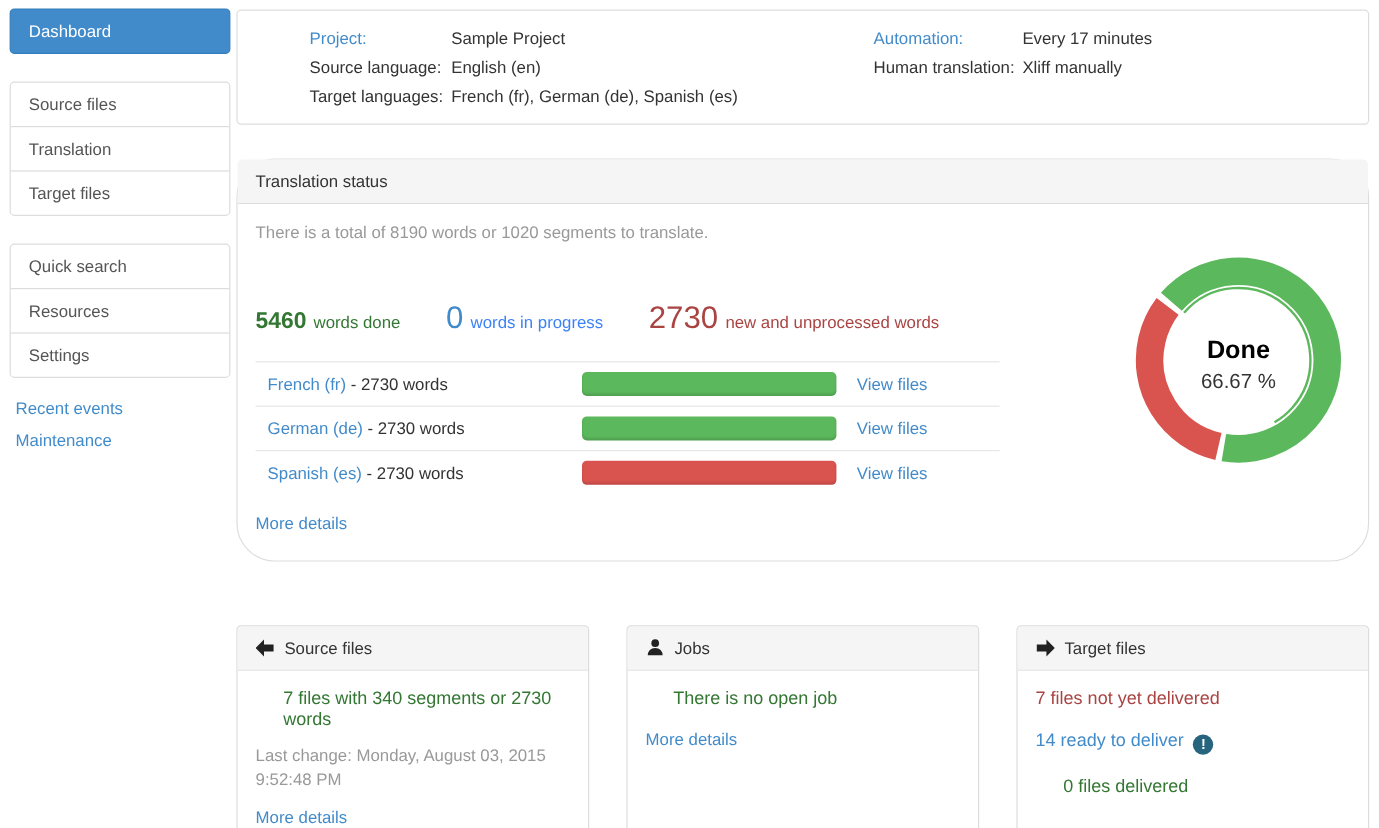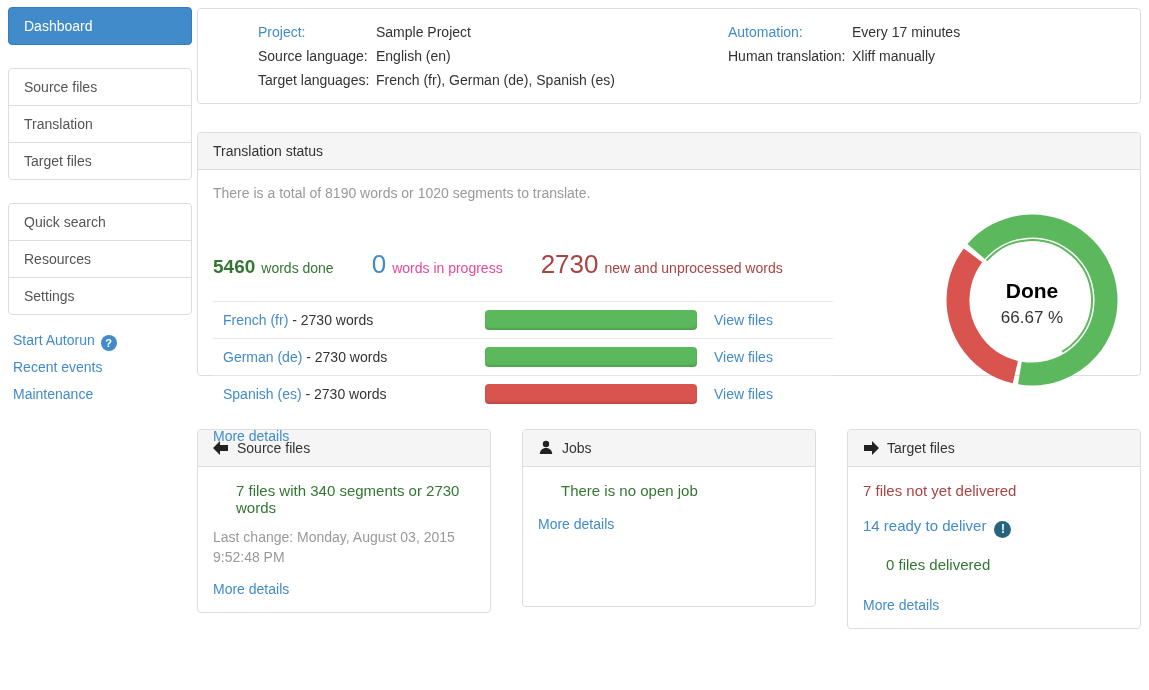--- a/index.html
+++ b/index.html
@@ -47,33 +47,33 @@
   .info-label { color: #333; }
   .info-label.link { color: #428bca; }
   .info-col-left .info-label { width: 118px; flex: none; }
   .info-col-right .info-label { width: 124px; flex: none; }
   .info-value { color: #333; }
 
   
   .panel {
     border: 1px solid #ddd; border-radius: 4px; background: #fff;
   }
-  .status-panel { margin-top: 28px; position: relative; height: 244px; }
+  .status-panel { margin-top: 28px; position: relative; height: 336px; border-radius: 32px; }
   .panel-heading {
     background: #f5f5f5; border-bottom: 1px solid #ddd; padding: 10px 15px;
     border-radius: 4px 4px 0 0; color: #333; font-size: 14px;
   }
   .status-body { padding: 15px; }
   .status-summary { color: #999; margin-bottom: 14px; }
   .stats-row { display: flex; align-items: baseline; gap: 38px; margin-top: 48px; }
   .stat { display: flex; align-items: baseline; gap: 6px; }
   .stat-done .stat-num { font-size: 19px; font-weight: bold; color: #337733; }
   .stat-done .stat-label { color: #337733; }
   .stat-progress .stat-num { font-size: 26px; color: #428bca; }
-  .stat-progress .stat-label { color: #ec4899; }
+  .stat-progress .stat-label { color: #3b82f6; }
   .stat-new .stat-num { font-size: 26px; color: #a94442; }
   .stat-new .stat-label { color: #a94442; }
 
   .lang-table { margin-top: 21px; width: 620px; }
   .lang-row {
     display: flex; align-items: center; height: 37px;
     border-top: 1px solid #e7e7e7; padding-left: 10px;
   }
   .lang-name-cell { width: 262px; flex: none; }
   .lang-words { color: #333; }
@@ -124,23 +124,20 @@
       <a class="list-group-item">Target files</a>
     </div>
 
     <div class="list-group">
       <a class="list-group-item">Quick search</a>
       <a class="list-group-item">Resources</a>
       <a class="list-group-item">Settings</a>
     </div>
 
     <div class="side-links">
-      <div class="side-link-row">
-        <a class="side-link" style="display:inline-block;">Start Autorun</a><span class="help-badge">?</span>
-      </div>
       <a class="side-link">Recent events</a>
       <a class="side-link">Maintenance</a>
     </div>
   </div>
 
   <div class="main">
 
     <div class="info-panel">
       <div class="info-col-left">
         <div class="info-row">

